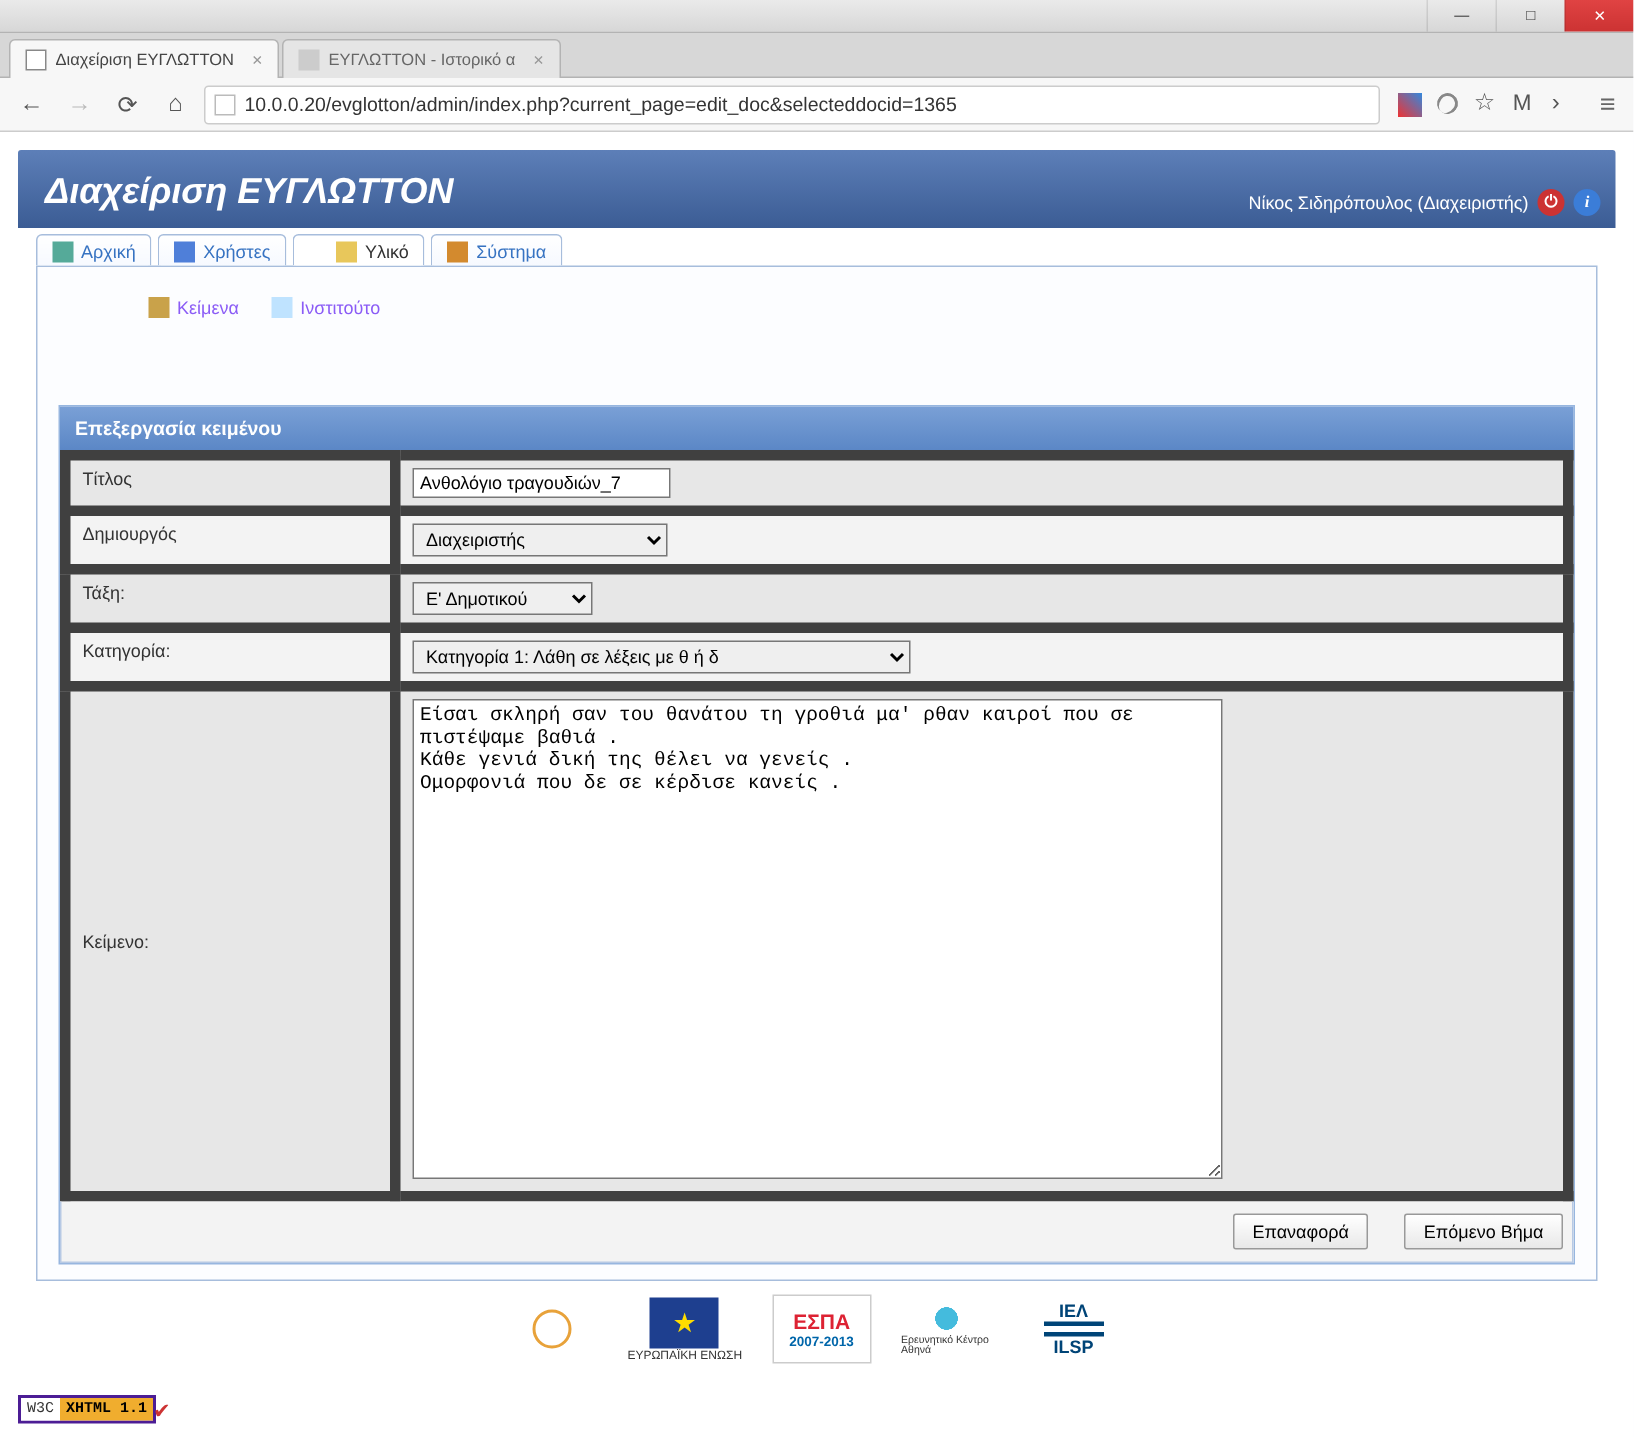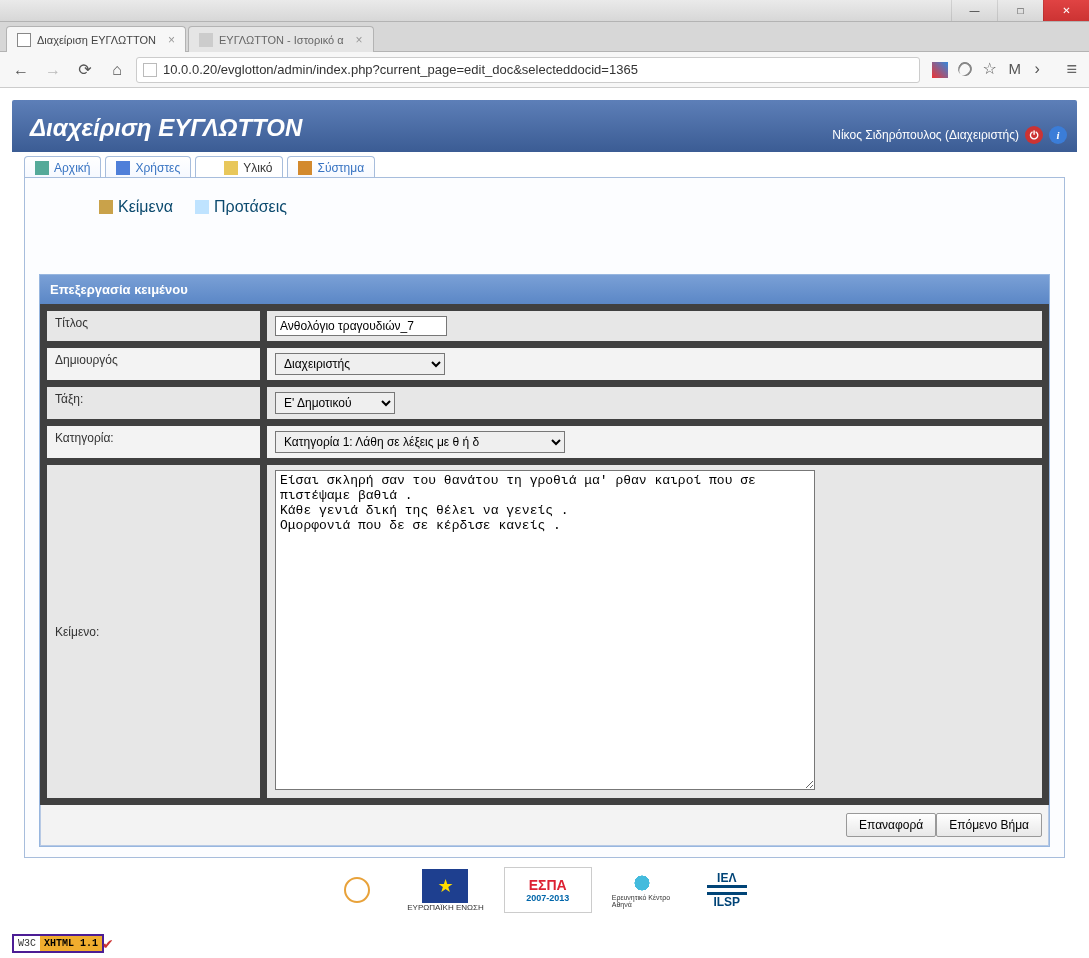--- a/index.html
+++ b/index.html
@@ -43,45 +43,45 @@
   .navtab.active { background:#fff; color:#333; font-weight:normal;padding-left:28px; }
   .nicon { width:14px; height:14px; display:inline-block; }
   .ic-home   { background:#5a9; }
   .ic-users  { background:#4f7fd9; }
   .ic-folder { background:#e8c75b; }
   .ic-gear   { background:#d38a2e; }
 
   .panel { border:1px solid #a7bddc; margin:0 12px; padding:16px 14px 10px; background:#fcfdff; }
 
   .subnav { display:flex; gap:22px; padding:4px 60px 18px; }
-  .subnav a { color:#0c4a6e; font-size:16px; text-decoration:none; display:flex; align-items:center; gap:5px;justify-content:space-between;}
+  .subnav a { color:#8b5cf6; font-size:12px; text-decoration:none; display:flex; align-items:center; gap:5px;justify-content:space-between;}
   .sicon { width:14px; height:14px; background:#c9a24a; display:inline-block; }
   .sicon.note { background:#bfe3ff; }
 
   .box { border:1px solid #97b6df;margin-top:40px; }
   .boxhead { background:linear-gradient(#7aa0d6,#5b87c6); color:#fff; font-weight:bold; padding:7px 10px; font-size:13px; }
   .form-table { width:100%; border-collapse:collapse; }
   .form-table td { border:7px solid #404040; padding:5px 8px; vertical-align:top; }
   .form-table tr:nth-child(odd)  td { background:#e7e7e7; }
   .form-table tr:nth-child(even) td { background:#f3f3f3; }
   .form-table td.lbl { width:220px; color:#333; }
   input[type=text], select, textarea { font-family:inherit; font-size:12px; background:#fff; border:1px solid #777; padding:2px 4px; }
   textarea { width:540px; height:320px; font-family:"Courier New", monospace; font-size:13px; resize:both; }
   select { background:#efefef; }
 
-  .btnrow { padding:8px 6px; background:#f3f3f3; border:1px solid #b7c9e4; border-top:none; display:flex; justify-content:flex-end; gap:0; }
+  .btnrow { padding:8px 6px; background:#f3f3f3; border:1px solid #b7c9e4; border-top:none; display:flex; justify-content:flex-end; gap:24px; }
   button.formbtn { background:linear-gradient(#fff,#e8e8e8); border:1px solid #999; padding:4px 12px; font-size:12px; border-radius:2px; }
 
   .footer { text-align:center; font-size:11px; color:#444; padding:12px 0 8px; }
   .footer a { color:#2e5fbf; text-decoration:underline; }
 
   .logos { display:flex; justify-content:center; align-items:center; gap:20px; padding:6px 0 14px;}
   .logo { height:52px; display:flex; flex-direction:column; align-items:center; justify-content:center; font-size:8px; color:#333; }
   .logo .blk { width:46px; height:34px; background:#1e3f8f; color:#fd0; display:flex; align-items:center; justify-content:center; font-size:18px;}
-  .logo.espa { width:88px; height:46px; border:1px solid #ccc; background:#fff; font-weight:bold; color:#d23; font-size:11px; }
+  .logo.espa { width:66px; height:46px; border:1px solid #ccc; background:#fff; font-weight:bold; color:#d23; font-size:11px; }
   .logo.iel  { width:70px; height:46px; color:#047; font-weight:bold; font-size:12px; }
   .logo.base { width:60px; height:46px; }
 
   .w3c { position:relative; display:inline-flex; align-items:center; }
   .w3c-badge { display:flex; font-family:Liberation Mono, monospace; font-size:10px; border:2px solid #4c1d95; }
   .w3c-badge span:first-child{ background:#fff; color:#333; padding:2px 4px; }
   .w3c-badge span:last-child { background:#f0ad2e; color:#000; padding:2px 4px; font-weight:bold; }
   .w3c-chk { color:#c33; font-size:14px; margin-left:-2px; }
   .w3c-wrap { padding:0 12px 8px; }
 </style>
@@ -158,21 +158,21 @@
 
   <div class="panel">
 
     <div class="subnav">
       <a href="#">
         <span class="sicon"></span>
         <span>Κείμενα</span>
       </a>
       <a href="#">
         <span class="sicon note"></span>
-        <span>Προτάσεις</span>
+        <span>Ινστιτούτο</span>
       </a>
     </div>
 
     <div class="box">
       <div class="boxhead">Επεξεργασία κειμένου</div>
       <table class="form-table">
         <tbody>
             <tr>
           <td class="lbl">Τίτλος</td>
           <td><input type="text" style="width: 172px;" value="Ανθολόγιο τραγουδιών_7"></td>
@@ -189,21 +189,21 @@
           <td class="lbl">Τάξη:</td>
           <td>
             <select style="width:120px">
               <option>Ε' Δημοτικού</option>
             </select>
           </td>
         </tr>
         <tr>
           <td class="lbl">Κατηγορία:</td>
           <td>
-            <select style="width:290px">
+            <select style="width:332px">
               <option>Κατηγορία 1: Λάθη σε λέξεις με θ ή δ</option>
             </select>
           </td>
         </tr>
         <tr>
           <td class="lbl" style="vertical-align:middle">Κείμενο:</td>
           <td>
             <textarea style="">Είσαι σκληρή σαν του θανάτου τη γροθιά μα' ρθαν καιροί που σε πιστέψαμε βαθιά .
 Κάθε γενιά δική της θέλει να γενείς .
 Ομορφονιά που δε σε κέρδισε κανείς .</textarea>

